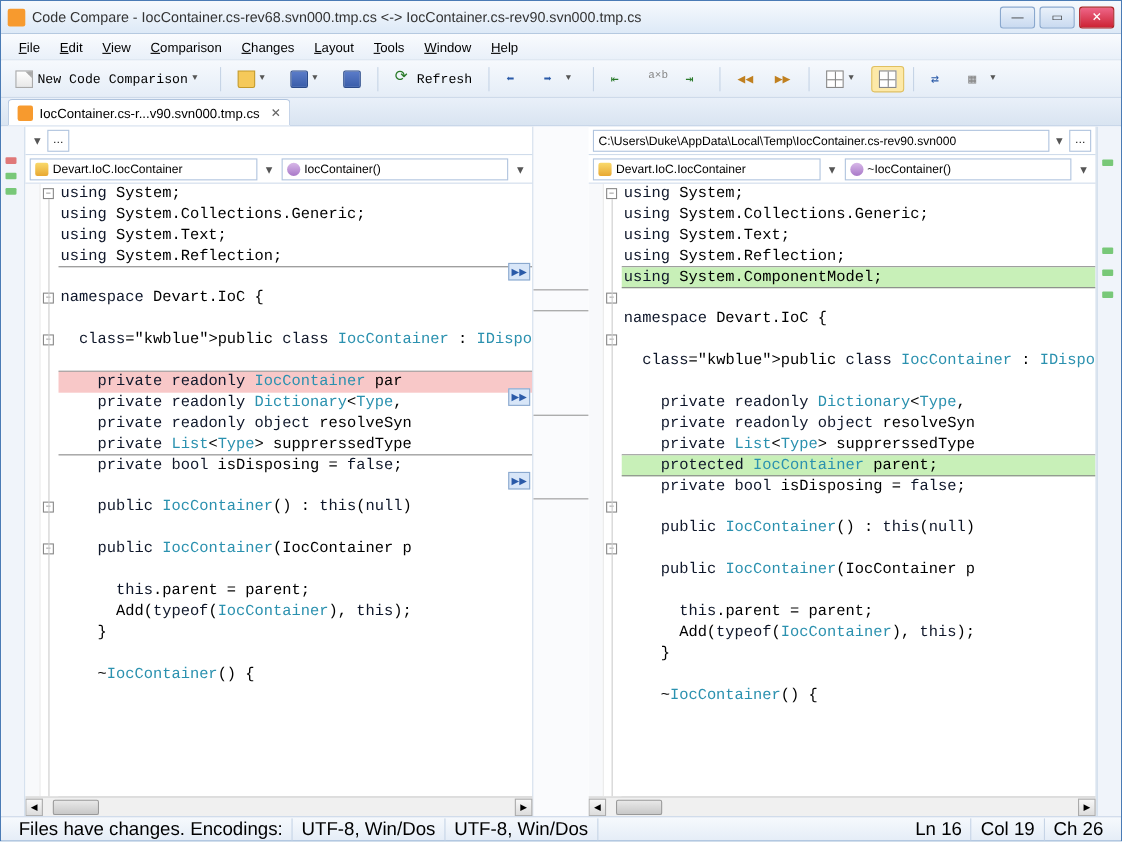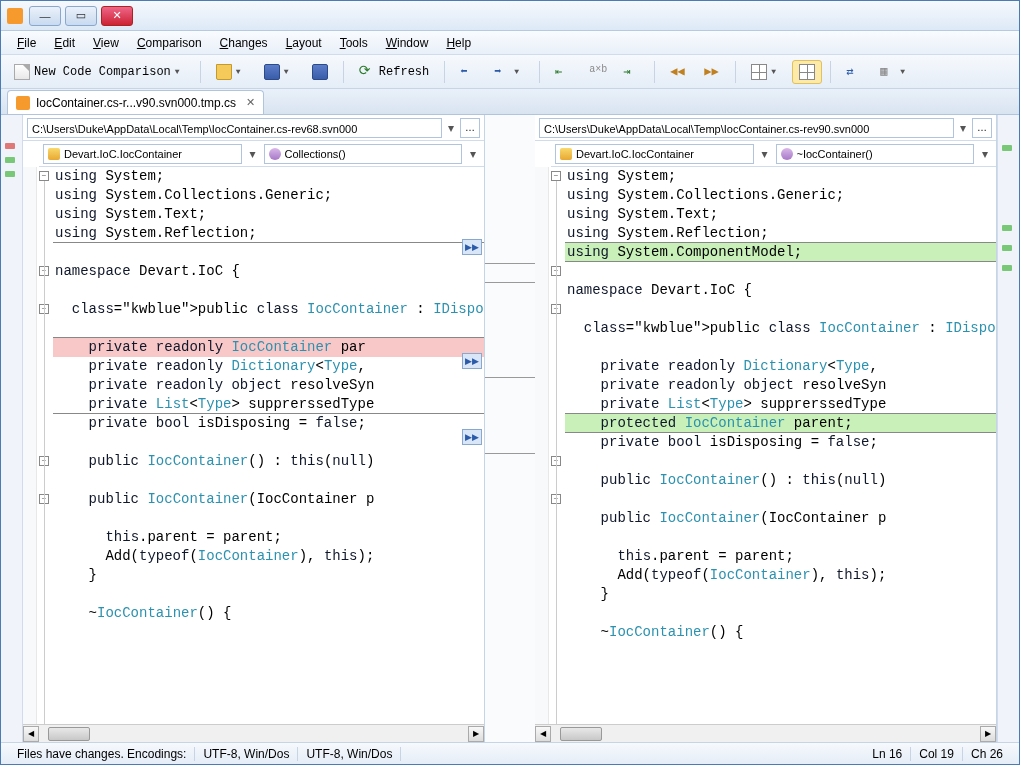--- a/index.html
+++ b/index.html
@@ -34,21 +34,21 @@
 .tab .ticn { width:14px;height:14px;background:#f79a2e;border-radius:2px;}
 .tab .x { color:#666; font-size:11px; margin-left:4px;}
 .work { flex:1; display:flex; background:#fff; overflow:hidden;}
 .gutter { width:22px; background:#f0f4fa; border-right:1px solid #d0dceb; position:relative;}
 .gmark { position:absolute; left:4px; width:10px; height:6px; border-radius:1px;}
 .pane { flex:1; display:flex; flex-direction:column; border-right:1px solid #c6d4e6; min-width:0;}
 .pathbar { height:26px; display:flex; align-items:center; padding:2px 4px; gap:2px; border-bottom:1px solid #d0dceb;}
 .pathbox { flex:1; height:20px; border:1px solid #b0c4de; background:#fff; padding:0 4px; font-size:11px; line-height:20px; overflow:hidden; white-space:nowrap;}
 .pdd { width:14px; text-align:center; color:#555;}
 .pbtn { width:20px;height:20px;border:1px solid #b0c4de; display:flex;align-items:center;justify-content:center;font-size:10px;}
-.navbar { height:26px; display:flex; align-items:center; padding:2px 4px; gap:4px; border-bottom:1px solid #d0dceb;margin-left:16px;}
+.navbar { height:26px; display:flex; align-items:center; padding:2px 4px; gap:4px; border-bottom:1px solid #d0dceb;}
 .navbox { flex:1; height:20px; border:1px solid #b0c4de; background:#fff; padding:0 4px; display:flex; align-items:center; gap:4px; font-size:11px;}
 .nicon { width:12px;height:12px;}
 .nicon.cls{background:linear-gradient(#f9d96b,#e8a832);border-radius:2px;}
 .nicon.mth{background:linear-gradient(#d8b8e8,#a878c8);border-radius:50%;}
 .codewrap { flex:1; display:flex; overflow:hidden; position:relative;}
 .margin { width:14px; background:#f8f9fb; border-right:1px solid #e8e8e8;}
 .foldcol { width:16px; background:#fff; position:relative;}
 .fbox { position:absolute; left:2px; width:10px; height:10px; border:1px solid #888; background:#fff; font-size:8px; line-height:8px; text-align:center; color:#666;}
 .vline { position:absolute; left:7px; width:0; border-left:1px solid #ccc;}
 .code { flex:1; font-family:Consolas,"Courier New",monospace; font-size:14px; line-height:19px; white-space:pre; overflow:hidden; position:relative;}
@@ -56,33 +56,34 @@
 .ln.del { background:#f8c8c8;}
 .ln.add { background:#c8f0b8;}
 .ln.hline-b { border-bottom:1px solid #888;}
 .kwblue { color:#0f172a;}
 .type { color:#2b91af;}
 .mergebtn { position:absolute; width:20px; height:16px; background:#d8e6f8; border:1px solid #8aa8ce; font-size:9px; display:flex; align-items:center; justify-content:center; color:#2a5aa8;}
 .hscroll { height:18px; background:#f0f0f0; border-top:1px solid #ccc; display:flex; align-items:center;}
 .hsbtn{width:16px;height:16px;background:linear-gradient(#f8f8f8,#dcdcdc);border:1px solid #aaa;display:flex;align-items:center;justify-content:center;font-size:8px;}
 .hstrack{flex:1;height:16px;position:relative;}
 .hsthumb{position:absolute;left:2%;width:10%;height:14px;top:1px;background:linear-gradient(#e8e8e8,#c8c8c8);border:1px solid #999;border-radius:2px;}
-.statusbar { height:22px; background:linear-gradient(#f6f9fd,#e5edf7); border-top:1px solid #c6d4e6; display:flex; align-items:center; padding:0 8px; font-size:12px;}
+.statusbar { height:22px; background:linear-gradient(#f6f9fd,#e5edf7); border-top:1px solid #c6d4e6; display:flex; align-items:center; padding:0 8px; font-size:17px;}
 .sseg { padding:0 8px; border-right:1px solid #c6d4e6;}
 .sspacer { flex:1;}
 .connect { width:50px; position:relative; background:#fafbfd;}
 .cline { position:absolute; left:0; right:0; border-top:1px solid #999;}
 </style>
 </head>
 <body>
 
 <div class="window">
 
   <div class="titlebar">
     <span class="titlebar-icon"></span>
+    <span class="titlebar-text">Code Compare - IocContainer.cs-rev68.svn000.tmp.cs &lt;-&gt; IocContainer.cs-rev90.svn000.tmp.cs</span>
     <div class="winbtns">
       <div class="winbtn">—</div>
       <div class="winbtn">▭</div>
       <div class="winbtn close">✕</div>
     </div>
   </div>
 
   <div class="menubar" id="menubar">
       <div class="mitem"><span class="ul">F</span>ile</div>
       <div class="mitem"><span class="ul">E</span>dit</div>
@@ -171,33 +172,32 @@
 
   <div class="work">
     <div class="gutter">
       <div class="gmark" style="top:28px;background:#e07878"></div>
       <div class="gmark" style="top:42px;background:#78c878"></div>
       <div class="gmark" style="top:56px;background:#78c878"></div>
     </div>
 
     <div class="pane">
       <div class="pathbar">
-        <div class="pathbox">C:\Users\Duke\AppData\Local\Temp\IocContainer.cs-rev68.svn000</div>
         <span class="pdd">▾</span>
         <div class="pbtn">…</div>
       </div>
       <div class="navbar">
         <div class="navbox">
             <span class="nicon cls"></span>
             <span>Devart.IoC.IocContainer</span>
           </div>
           <span class="pdd">▾</span>
         <div class="navbox">
             <span class="nicon mth"></span>
-            <span>Collections()</span>
+            <span>IocContainer()</span>
           </div>
           <span class="pdd">▾</span>
       </div>
       <div class="codewrap">
         <div class="margin"></div>
         <div class="foldcol" id="fold-left">
             <div class="fbox" style="top:4px">−</div>
             <div class="fbox" style="top:99px">−</div>
             <div class="fbox" style="top:137px">−</div>
             <div class="fbox" style="top:289px">−</div>

